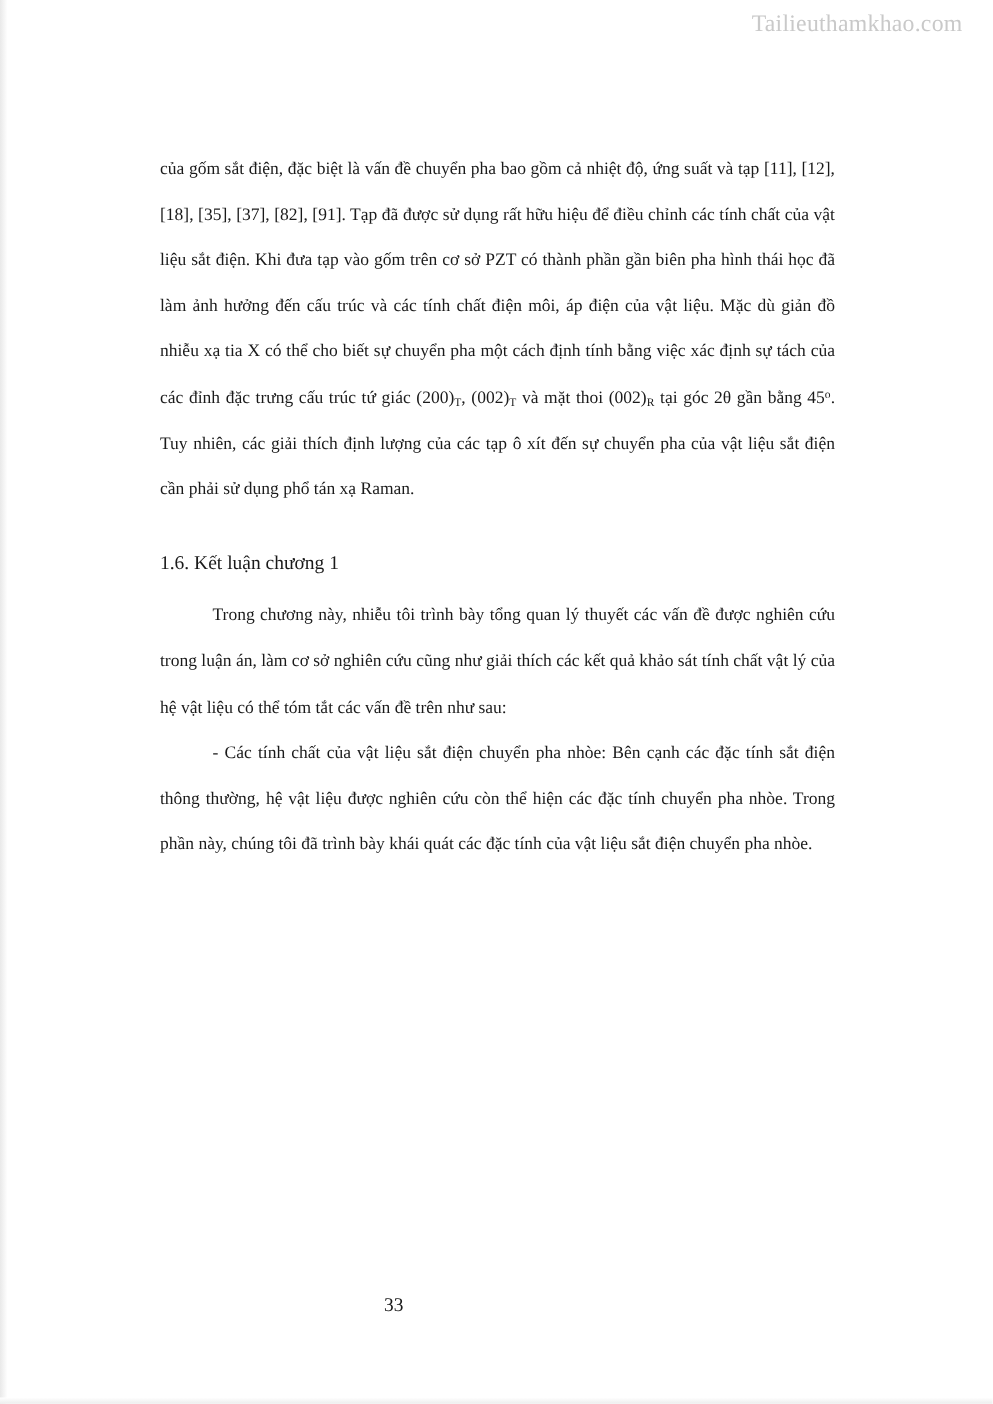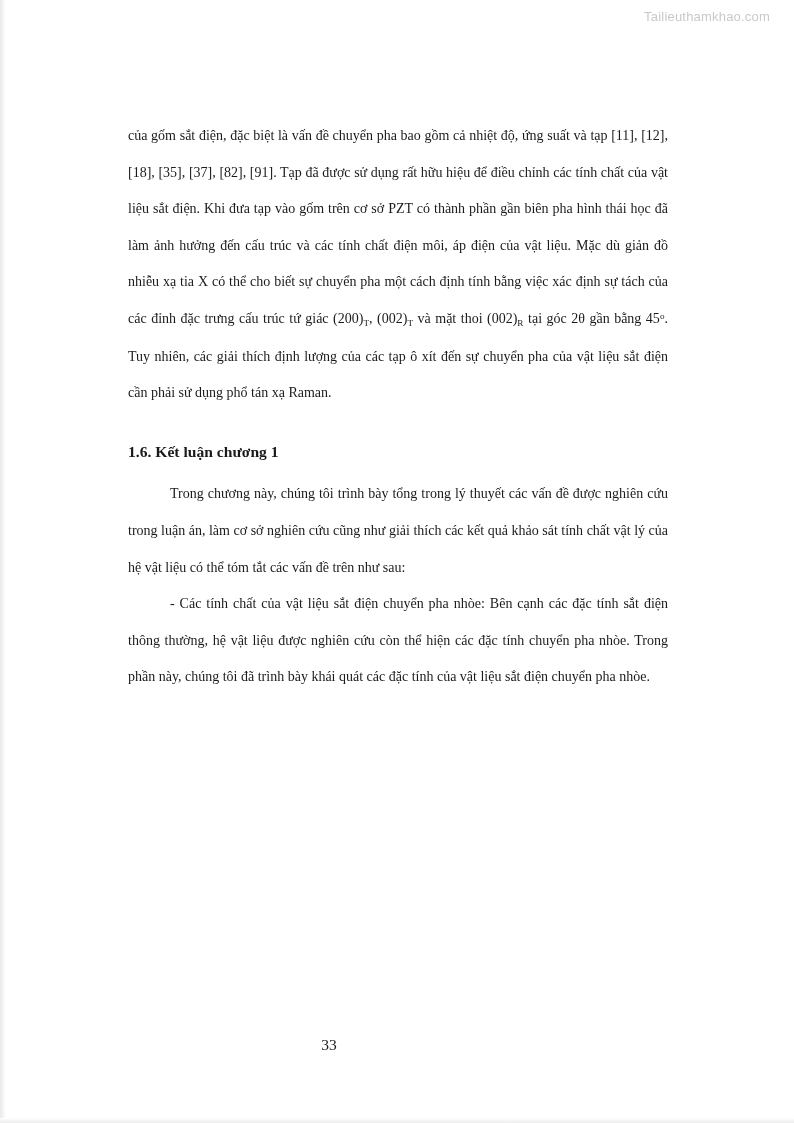--- a/index.html
+++ b/index.html
@@ -38,22 +38,22 @@
     left: 0; bottom: 0;
     width: 794px; height: 5px;
     background: linear-gradient(to top, #ededed, #ffffff);
     pointer-events: none;
   }
 
   .watermark {
     position: absolute;
     top: 9px;
     right: 24px;
-    font-family: Liberation Sans, sans-serif;
-    font-size: 13px;
+    font-family: Liberation Serif, serif;
+    font-size: 19px;
     letter-spacing: 0.2px;
     color: #c9c9c9;
     user-select: none;
     white-space: nowrap;
   }
 
   .content {
     position: absolute;
     left: 128px;
     top: 118px;
@@ -70,40 +70,40 @@
   }
 
   p.indent {
     text-indent: 42px;
   }
 
   h2.section-heading {
     margin: 22px 0 6px 0;
     font-size: 15.6px;
     line-height: 36.6px;
-    font-weight: bold;
+    font-weight: normal;
     text-align: left;
   }
 
   sub {
     font-size: 0.66em;
     vertical-align: baseline;
     position: relative;
     top: 0.3em;
   }
   sup {
     font-size: 0.66em;
     vertical-align: baseline;
     position: relative;
     top: -0.45em;
   }
 
   .page-number {
     position: absolute;
-    left: 14px;
+    left: 0;
     top: 1036px;
     width: 630px;
     text-align: center;
     font-size: 15.5px;
     color: #1a1a1a;
   }
 </style>
 </head>
 <body>
 
@@ -113,21 +113,21 @@
   <div class="scan-edge-bottom"></div>
 
   <div class="watermark">Tailieuthamkhao.com</div>
 
   <div class="content">
 
     <p class="body-text"><span>của gốm sắt điện, đặc biệt là vấn đề chuyển pha bao gồm cả nhiệt độ, ứng suất và tạp [11], [12], [18], [35], [37], [82], [91]. Tạp đã được sử dụng rất hữu hiệu để điều chỉnh các tính chất của vật liệu sắt điện. Khi đưa tạp vào gốm trên cơ sở PZT có thành phần gần biên pha hình thái học đã làm ảnh hưởng đến cấu trúc và các tính chất điện môi, áp điện của vật liệu. Mặc dù giản đồ nhiễu xạ tia X có thể cho biết sự chuyển pha một cách định tính bằng việc xác định sự tách của các đỉnh đặc trưng cấu trúc tứ giác (200)</span><sub>T</sub><span>, (002)</span><sub>T</sub><span> và mặt thoi (002)</span><sub>R</sub><span> tại góc 2θ gần bằng 45</span><sup>o</sup><span>. Tuy nhiên, các giải thích định lượng của các tạp ô xít đến sự chuyển pha của vật liệu sắt điện cần phải sử dụng phổ tán xạ Raman.</span></p>
 
     <h2 class="section-heading">1.6. Kết luận chương 1</h2>
 
-    <p class="body-text indent">Trong chương này, chúng tôi trình bày tổng trong lý thuyết các vấn đề được nghiên cứu trong luận án, làm cơ sở nghiên cứu cũng như giải thích các kết quả khảo sát tính chất vật lý của hệ vật liệu có thể tóm tắt các vấn đề trên như sau:</p>
+    <p class="body-text indent">Trong chương này, nhiễu tôi trình bày tổng quan lý thuyết các vấn đề được nghiên cứu trong luận án, làm cơ sở nghiên cứu cũng như giải thích các kết quả khảo sát tính chất vật lý của hệ vật liệu có thể tóm tắt các vấn đề trên như sau:</p>
 
 
     <p class="body-text indent">- Các tính chất của vật liệu sắt điện chuyển pha nhòe: Bên cạnh các đặc tính sắt điện thông thường, hệ vật liệu được nghiên cứu còn thể hiện các đặc tính chuyển pha nhòe. Trong phần này, chúng tôi đã trình bày khái quát các đặc tính của vật liệu sắt điện chuyển pha nhòe.</p>
 
   </div>
 
   <div class="page-number">33</div>
 
 </div>
 

